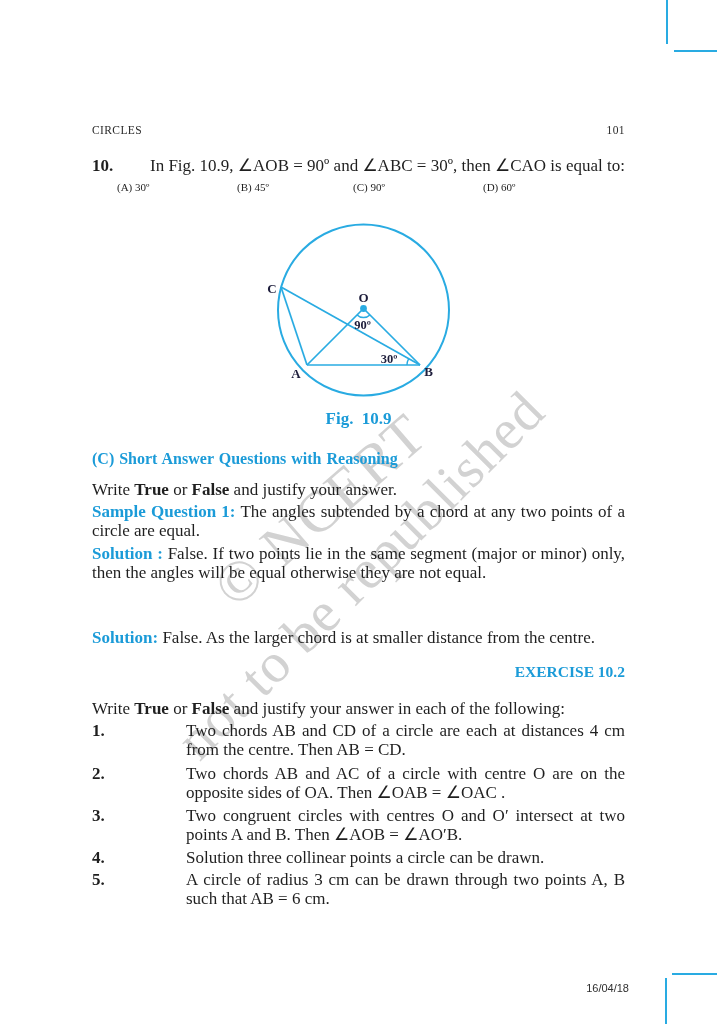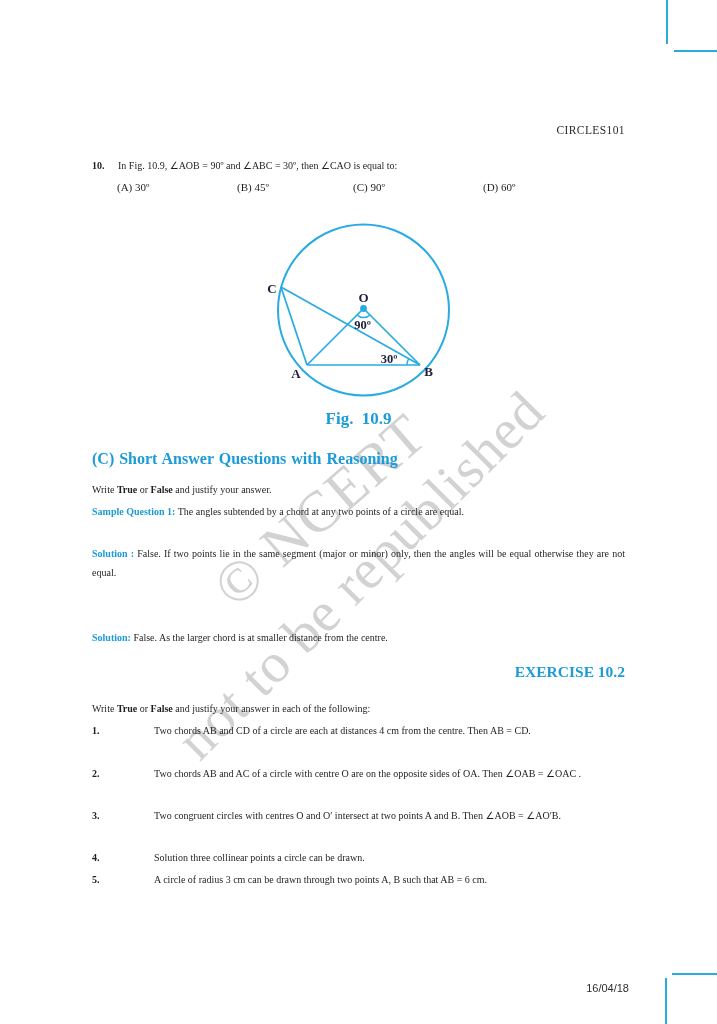--- a/index.html
+++ b/index.html
@@ -3,25 +3,25 @@
 <meta charset="utf-8">
 <style>
   html,body { margin:0; padding:0; background:#888; }
   .page {
     position:relative; width:717px; height:1024px; margin:0 auto;
     background:#ffffff; overflow:hidden;
     font-family:"Liberation Serif", serif; color:#1f1f1f;
   }
   .abs { position:absolute; }
   .col { left:92px; width:533px; }
-  .body-text { font-size:10px; line-height:18.5px; text-align:justify; }
+  .body-text { font-size:17px; line-height:18.5px; text-align:justify;gap:32px; }
   .blue { color:#1b9bd8; }
   .bold { font-weight:bold; }
 
-  .running-head { top:124px; display:flex; justify-content:flex-end;
+  .running-head { top:124px; display:flex; justify-content:space-between;
     font-size:11.5px; letter-spacing:0.4px; color:#2a2a2a; }
 
   .q10 { top:157px; display:flex; }
   .q-num { width:26px; flex:none; font-weight:bold; }
   .q-body { flex:1; }
   .options { top:181px; display:flex; padding-left:25px; box-sizing:border-box;
     font-size:11px; }
   .opt0 { width:120px; } .opt1 { width:116px; } .opt2 { width:130px; } .opt3 { flex:1; }
 
   .fig-svg { left:230px; top:208px; }

